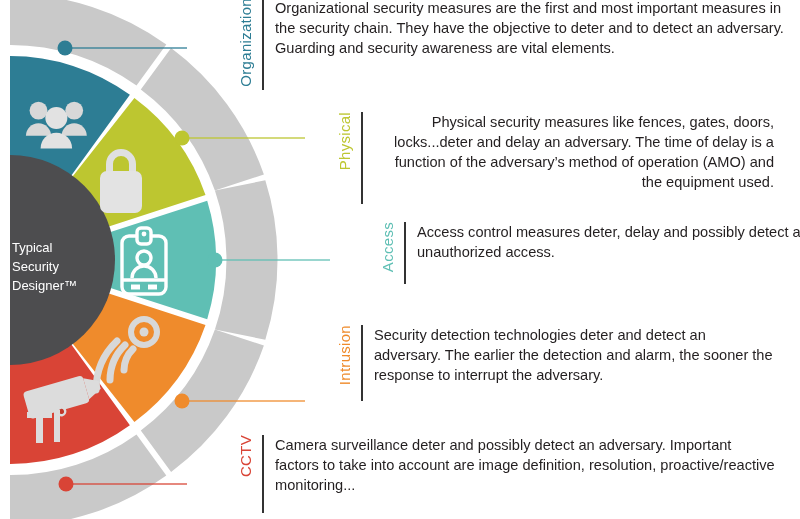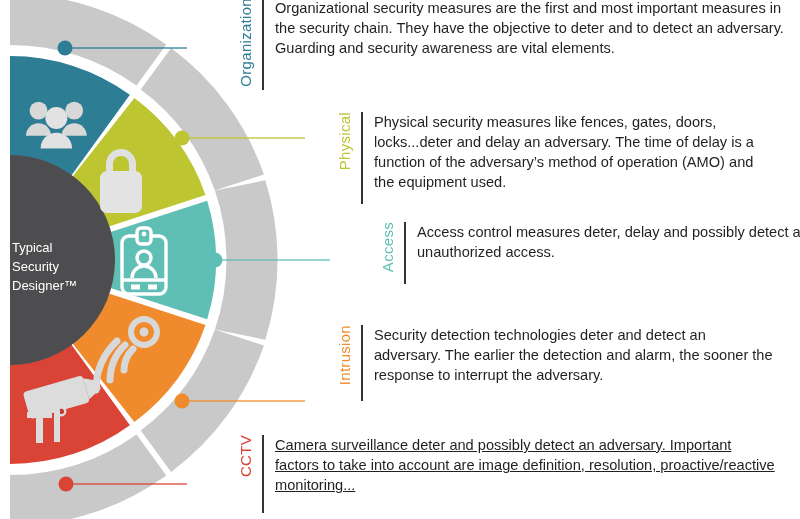--- a/index.html
+++ b/index.html
@@ -40,27 +40,27 @@
   .ptext{
     font-size:14.6px;
     line-height:1.38;
     color:#231f20;
     white-space:pre-line;
   }
   
   #panel-organization{left:238px;top:-2px;height:92px;}
   #panel-organization .ptext{width:520px;}
   #panel-physical{left:337px;top:112px;height:92px;}
-  #panel-physical .ptext{width:400px;}
+  #panel-physical .ptext{width:400px;text-align:right;}
   #panel-access{left:380px;top:222px;height:62px;}
   #panel-access .ptext{width:395px;}
   #panel-intrusion{left:337px;top:325px;height:76px;}
   #panel-intrusion .ptext{width:400px;}
   #panel-cctv{left:238px;top:435px;height:78px;}
-  #panel-cctv .ptext{width:500px;text-decoration:underline;}
+  #panel-cctv .ptext{width:500px;}
 </style>
 </head>
 <body>
 
 <svg id="wheel" width="330" height="519" viewBox="0 0 330 519">
 
   <g>
 
     <path fill="#c9c9c9" d="M 10 -6 A 266 266 0 0 1 166.3 44.5 L 136.5 85.6 A 215 215 0 0 0 10 44.9 Z"></path>
 

